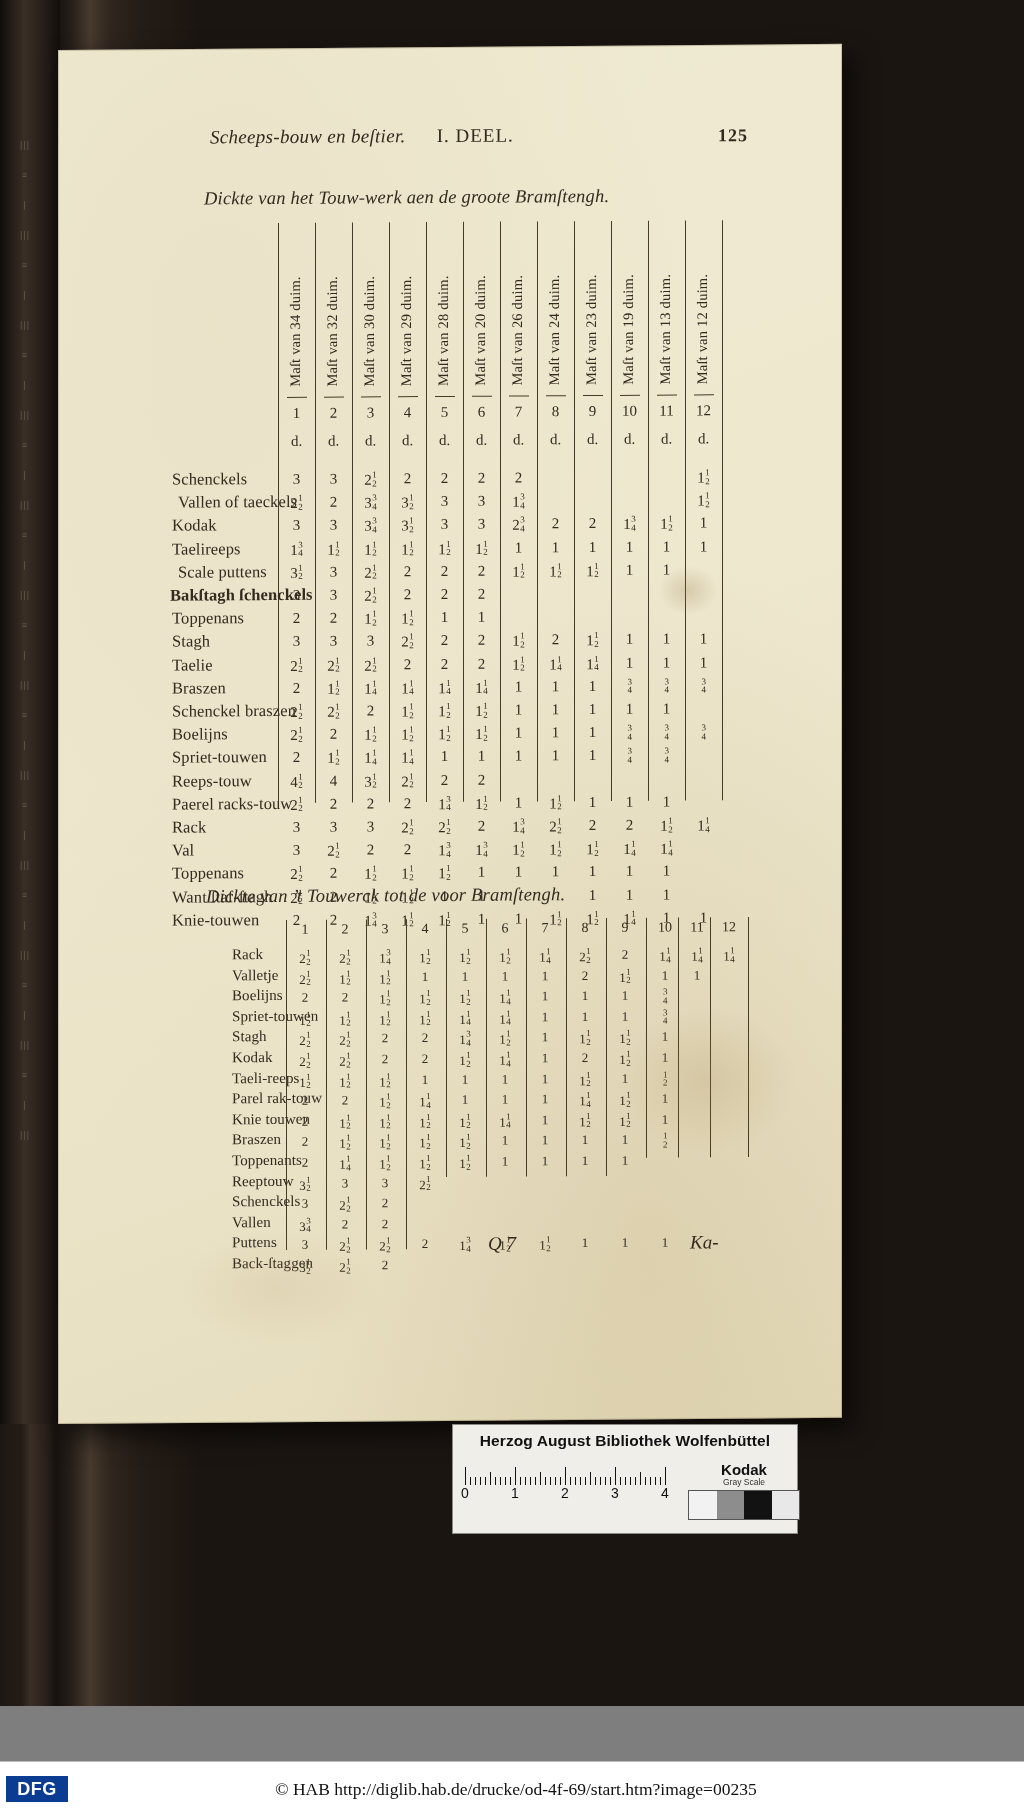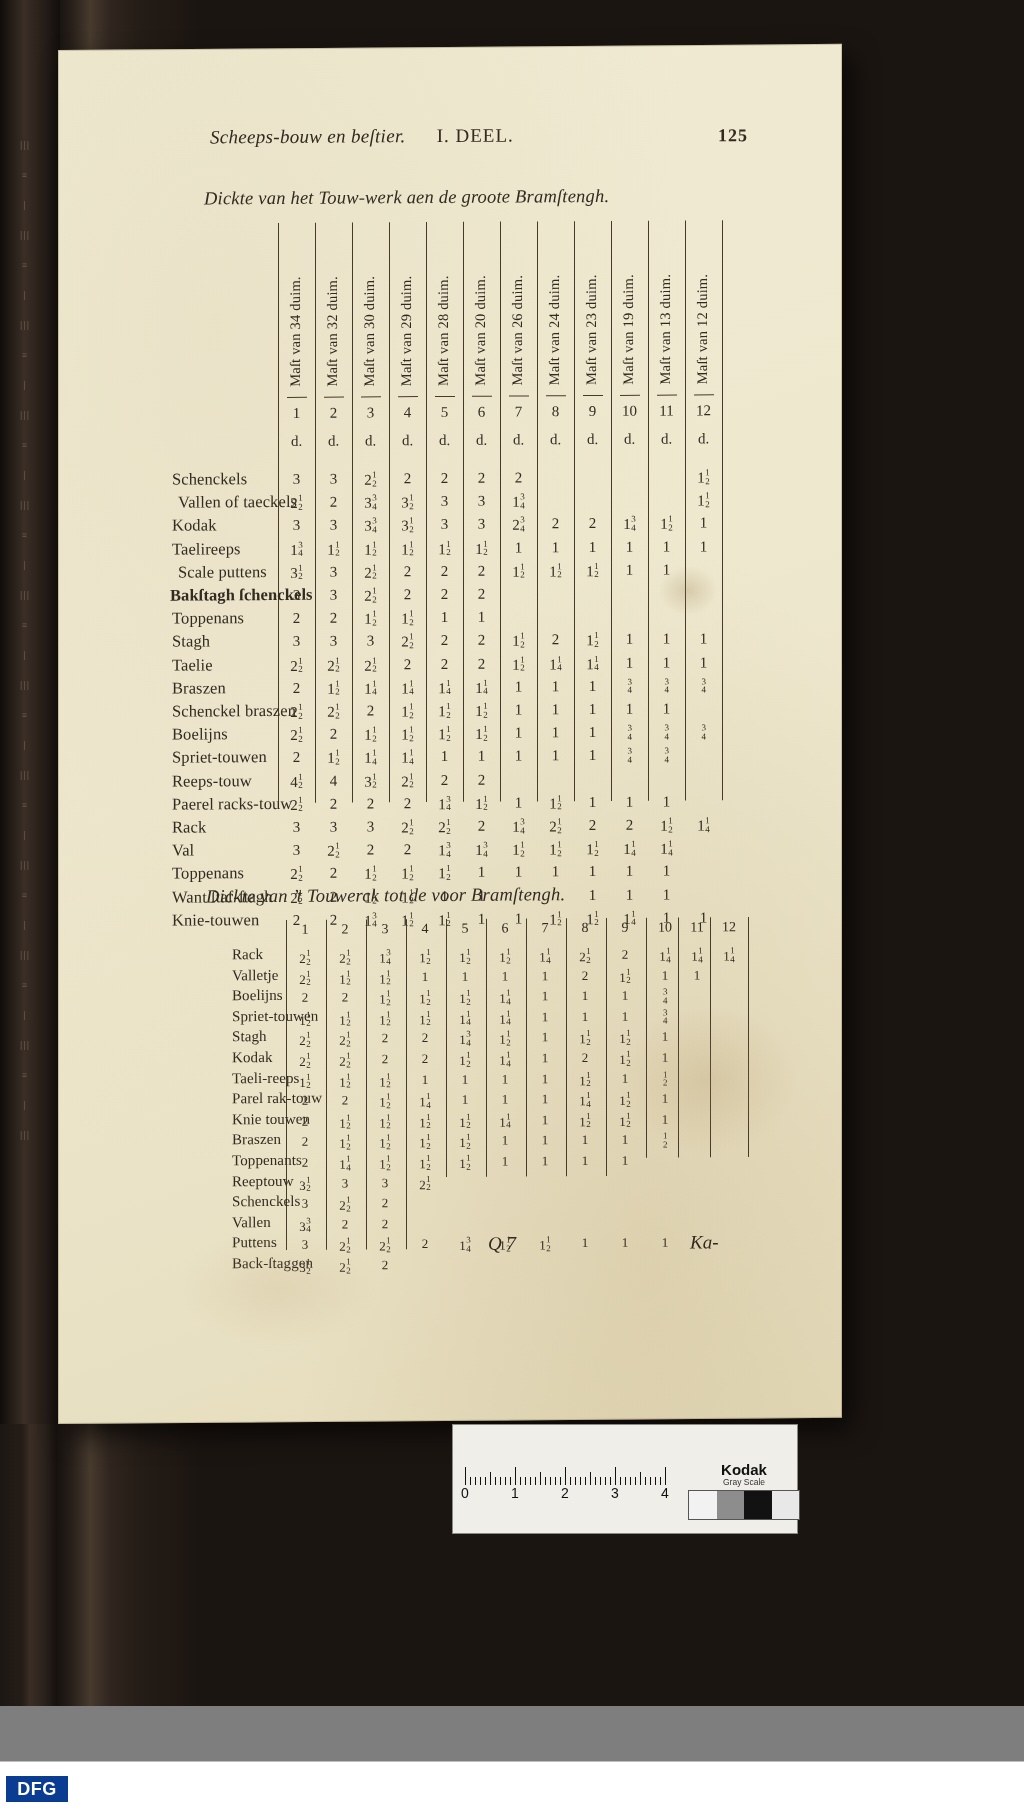--- a/index.html
+++ b/index.html
@@ -640,20 +640,21 @@
     <div class="sig" style="left:430px;top:1186px;">Q 7</div>
     <div class="sig" style="left:632px;top:1186px;">Ka-</div>
 
     <div class="paper-stain" style="left:560px;top:960px;width:180px;height:150px;background:radial-gradient(ellipse,rgba(171,142,92,.22),rgba(171,142,92,0) 70%);"></div>
     <div class="paper-stain" style="left:120px;top:1180px;width:200px;height:120px;background:radial-gradient(ellipse,rgba(171,142,92,.14),rgba(171,142,92,0) 70%);"></div>
     <div class="paper-stain" style="left:600px;top:520px;width:60px;height:50px;background:radial-gradient(ellipse,rgba(150,118,70,.25),rgba(150,118,70,0) 70%);"></div>
   </div>
 </div>
 
 <div id="libcard">
+  <div class="title">Herzog August Bibliothek Wolfenbüttel</div>
   <div id="ruler">
     <div class="ticks" id="ruler-ticks">
         <i style="left: 4px; height: 18px;"></i>
         <i style="left: 9px; height: 8px;"></i>
         <i style="left: 14px; height: 8px;"></i>
         <i style="left: 19px; height: 8px;"></i>
         <i style="left: 24px; height: 8px;"></i>
         <i style="left: 29px; height: 13px;"></i>
         <i style="left: 34px; height: 8px;"></i>
         <i style="left: 39px; height: 8px;"></i>
@@ -707,14 +708,15 @@
         <div style="background:#8d8d8d"></div>
         <div style="background:#121212"></div>
         <div style="background:#e8e8e8"></div>
     </div>
   </div>
 </div>
 
 <div id="footer">
   <div id="footer-inner">
     <div id="dfg">DFG</div>
+    <div id="footer-text">© HAB http://diglib.hab.de/drucke/od-4f-69/start.htm?image=00235</div>
   </div>
 </div>
 
 </body></html>

